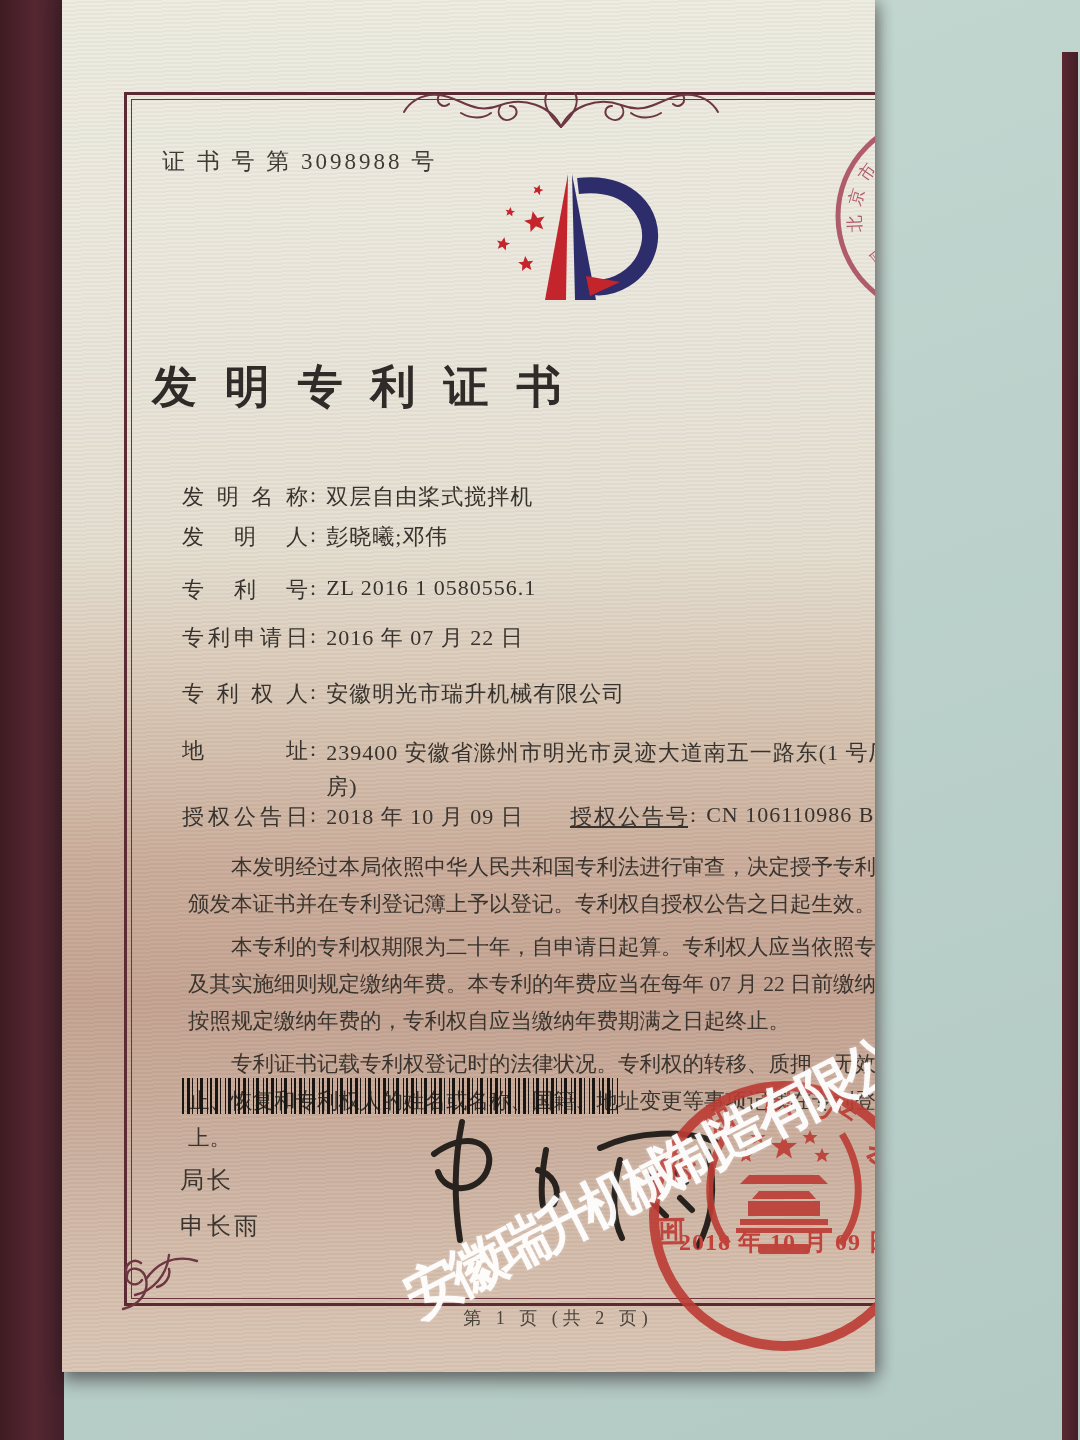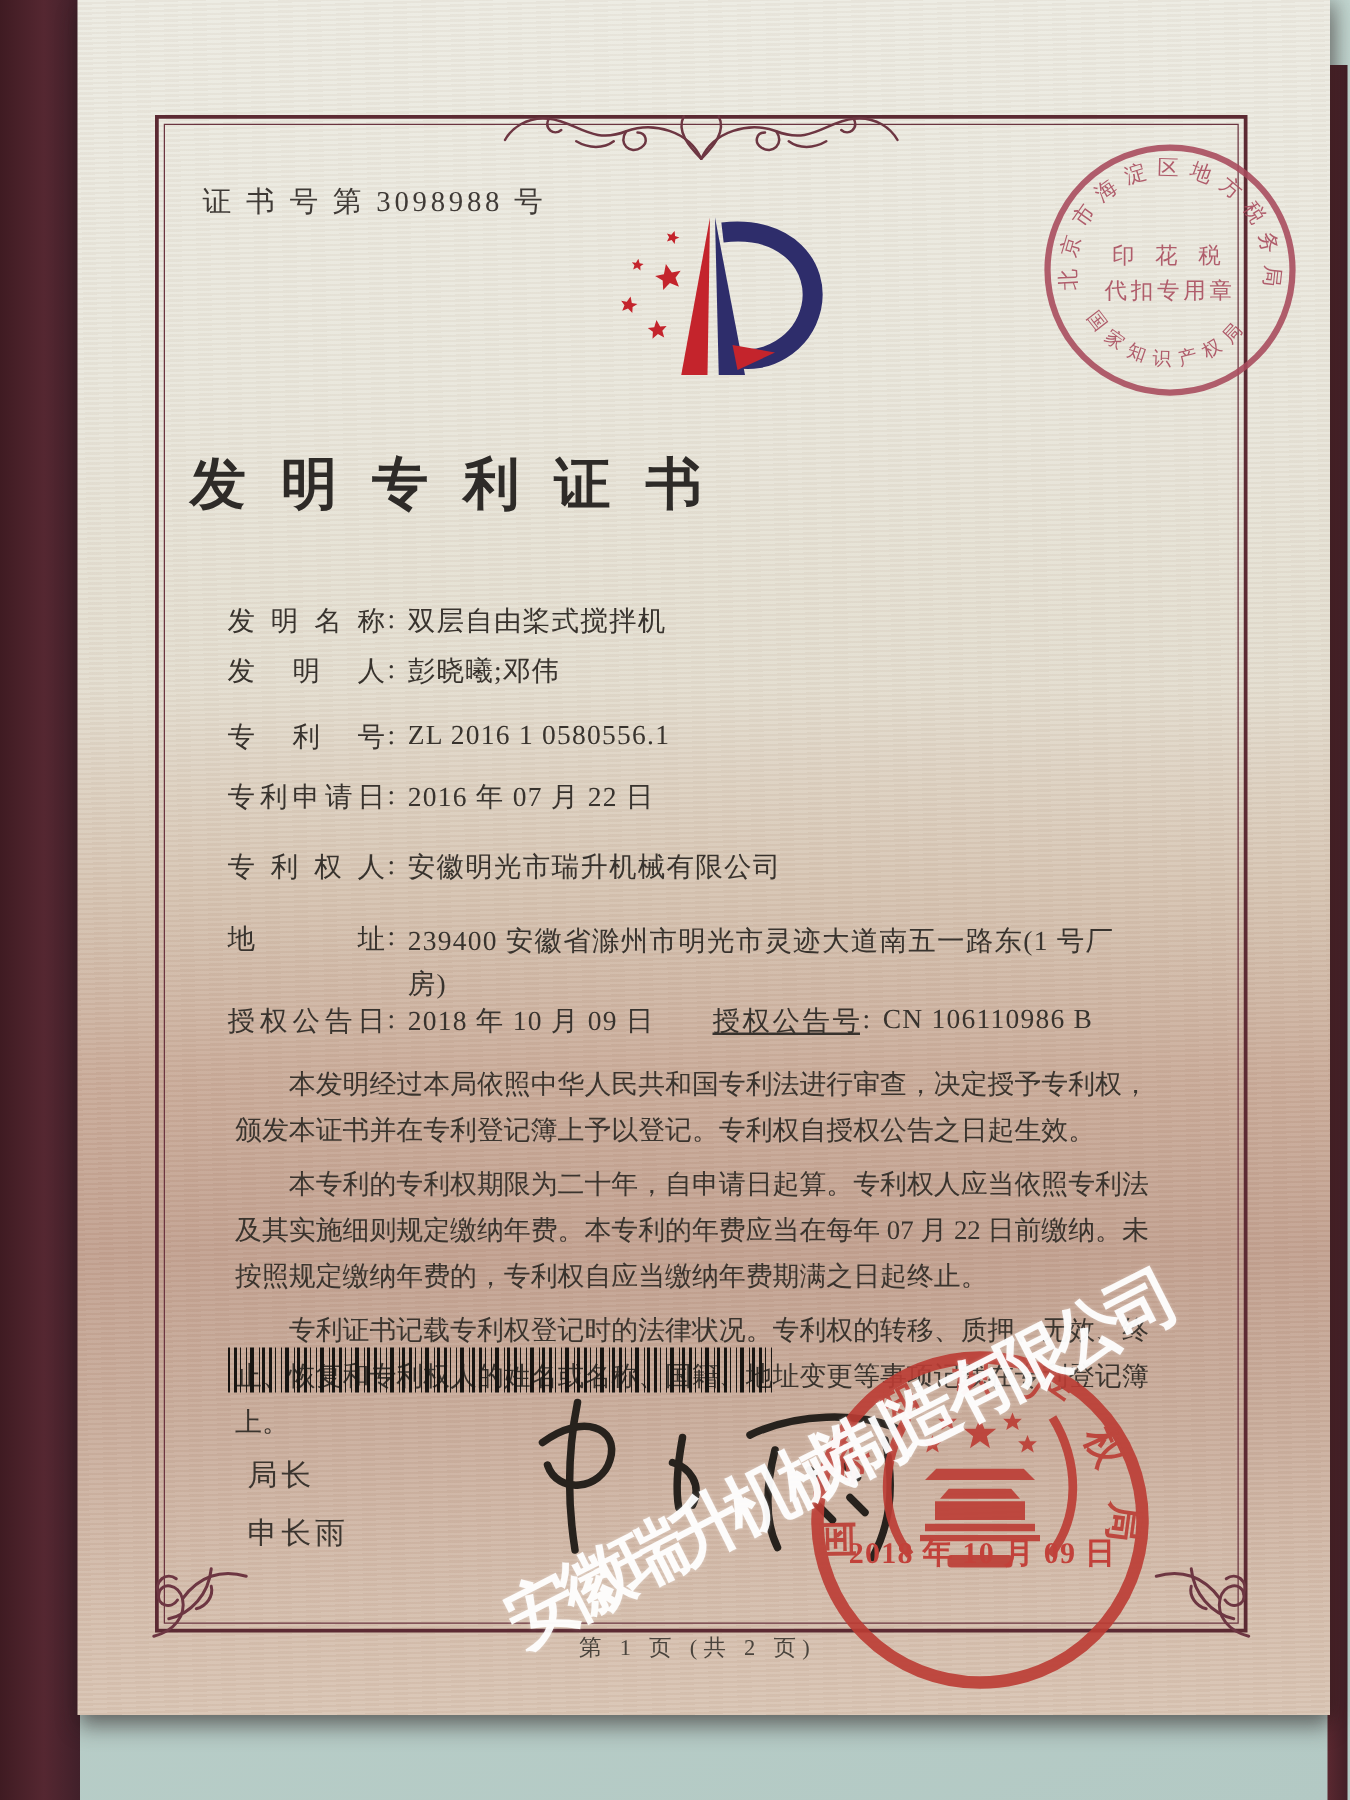--- a/index.html
+++ b/index.html
@@ -10,21 +10,21 @@
   }
   .folder-spine{
     position:absolute;left:0;top:0;width:64px;height:1440px;
     background:linear-gradient(90deg,#3f1b22 0%,#552731 55%,#41202a 100%);
   }
   .folder-edge-right{
     position:absolute;left:1062px;top:52px;width:16px;height:1388px;
     background:linear-gradient(90deg,#5a2830,#431f27);
   }
   .paper{
-    position:absolute;left:62px;top:0;width:1002px;height:1372px;overflow:hidden;
+    position:absolute;left:62px;top:0;width:813px;height:1372px;overflow:hidden;
     background:linear-gradient(180deg,
       #ecebe2 0%, #e9e7dc 22%, #e3ddcf 40%, #d6c4b2 52%,
       #c9ab99 63%, #c2a190 73%, #c9ad9c 83%, #d4bdac 93%, #d9c5b4 100%);
     box-shadow:0 10px 16px rgba(35,25,25,.45), 6px 0 12px rgba(30,20,20,.25);
   }
   .paper-texture{
     position:absolute;inset:0;pointer-events:none;
     background:repeating-linear-gradient(178deg,
       rgba(255,255,255,.055) 0 2px, rgba(140,100,80,.05) 2px 4px);
   }
@@ -70,21 +70,21 @@
   .barcode{
     position:absolute;left:120px;top:1078px;width:436px;height:36px;
     background:repeating-linear-gradient(90deg,
       #181512 0 2px, transparent 2px 5px,
       #181512 5px 8px, transparent 8px 10px,
       #181512 10px 11px, transparent 11px 15px,
       #181512 15px 16px, transparent 16px 18px,
       #181512 18px 21px, transparent 21px 25px,
       #181512 25px 26px, transparent 26px 28px);
   }
-  .director{position:absolute;left:136px;top:1164px;font-size:24px;color:#3b352f;letter-spacing:3px;}
+  .director{position:absolute;left:118px;top:1164px;font-size:24px;color:#3b352f;letter-spacing:3px;}
   .director div{margin-bottom:14px;}
   .signature{position:absolute;left:348px;top:1104px;}
   
   .seal{position:absolute;left:578px;top:1072px;width:288px;height:288px;opacity:.9;}
   .seal-date{
     position:absolute;left:588px;top:1226px;width:272px;text-align:center;
     font-size:24px;font-weight:600;color:#c2413a;letter-spacing:1px;
   }
   .footer{
     position:absolute;left:62px;top:1306px;width:868px;text-align:center;

